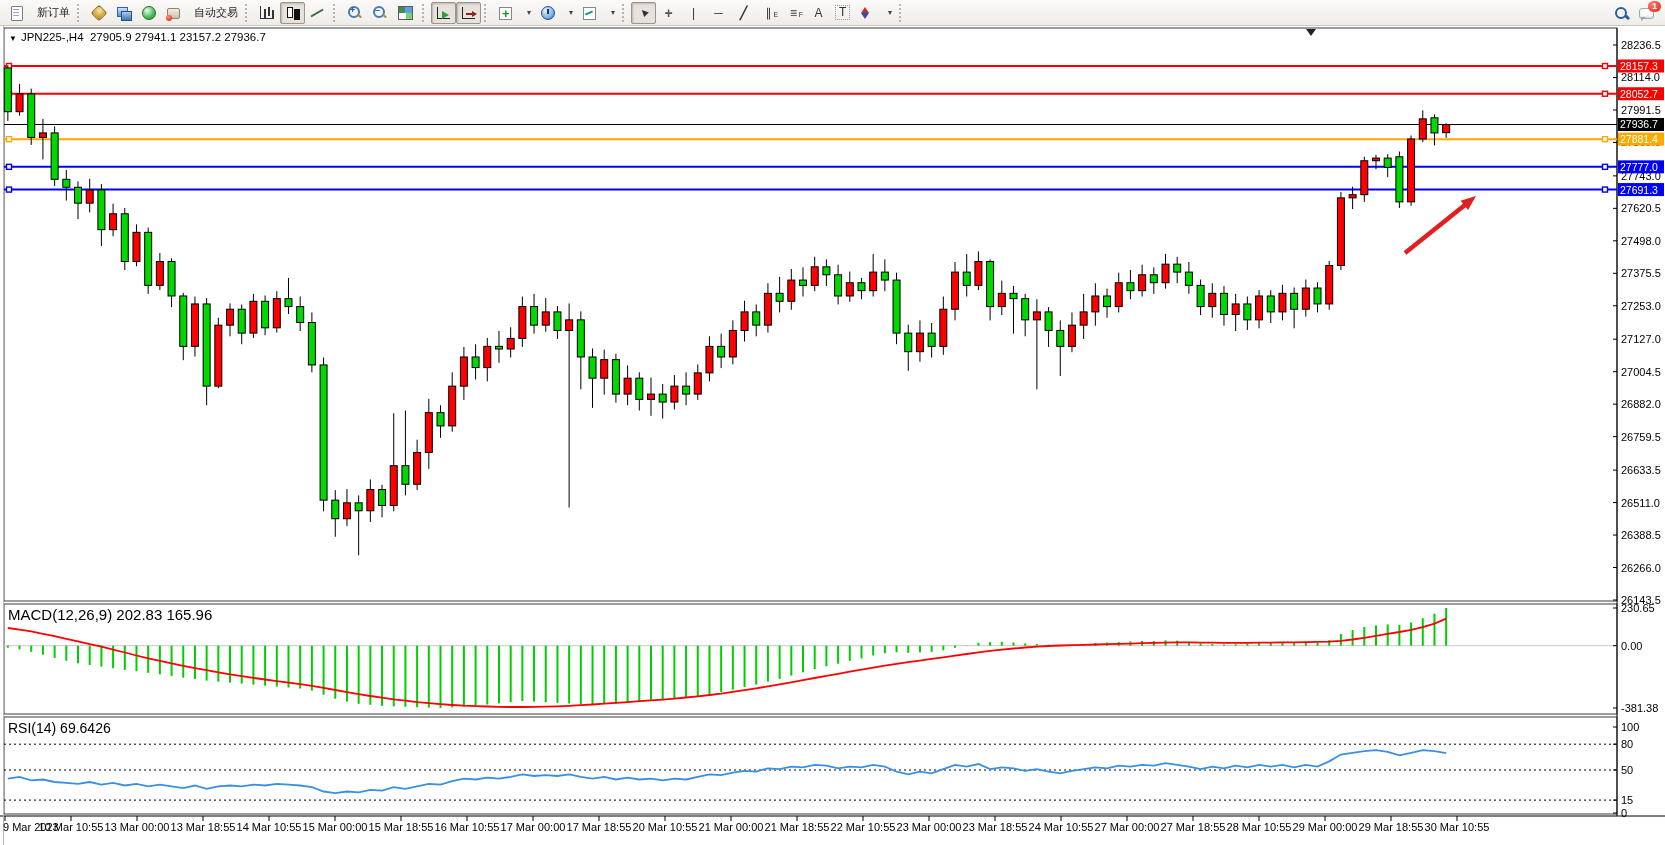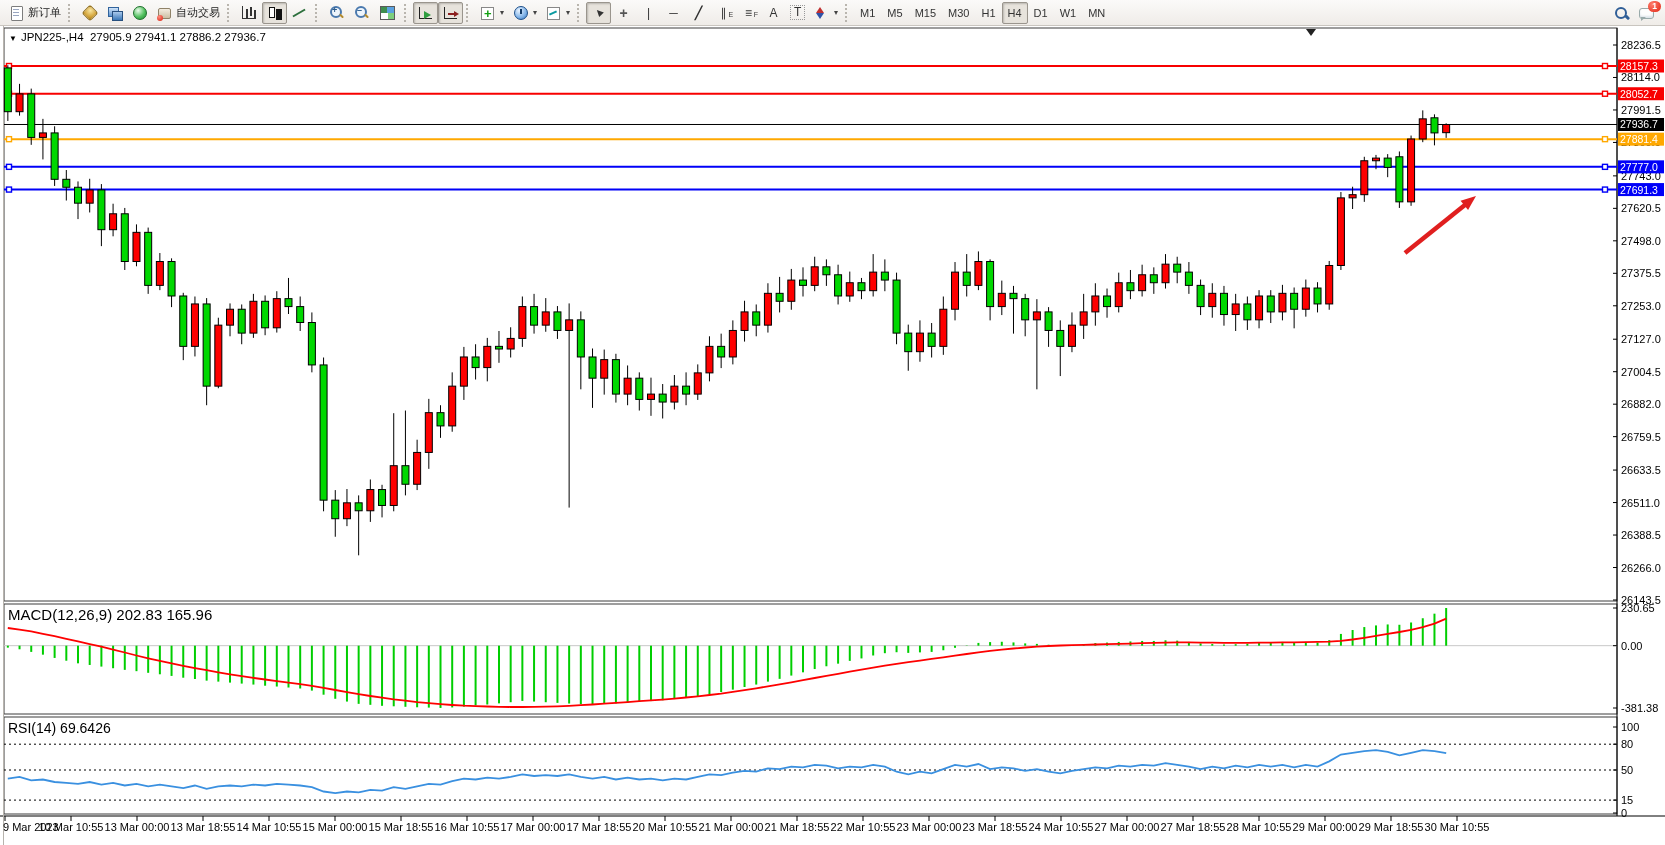--- a/index.html
+++ b/index.html
@@ -3,21 +3,21 @@
 <meta charset="utf-8">
 <style>
   html,body{margin:0;padding:0;background:#ffffff;}
   body{width:1665px;height:845px;position:relative;overflow:hidden;
        font-family:"Liberation Sans",sans-serif;}
   
   #toolbar{position:absolute;top:0;left:0;width:1665px;height:26px;
     background:linear-gradient(#fbfaf9,#efece8);border-bottom:1px solid #c9c5bf;
     display:flex;align-items:center;padding:0 4px;box-sizing:border-box;z-index:5;}
   .grip{width:4px;height:18px;margin:0 3px;border-left:2px dotted #b9b5ae;}
-  .tbtn{display:flex;align-items:center;gap:3px;height:20px;padding:0 3px;
+  .tbtn{display:flex;align-items:center;gap:12px;height:20px;padding:0 3px;
     border:1px solid transparent;border-radius:2px;font-size:11px;color:#1c1c1c;cursor:default;}
   .tbtn.pressed{background:#e7e3dc;border-color:#9a958d;box-shadow:inset 1px 1px 2px rgba(0,0,0,.2);}
   .tbtn .caret{font-size:8px;color:#444;margin-left:1px;}
   .tf{font-size:11px;color:#333;padding:0 5px;}
   .right{margin-left:auto;display:flex;align-items:center;gap:8px;padding-right:6px;}
   
   .ic{width:17px;height:16px;position:relative;display:inline-block;flex:none;}
   .ic-doc::before{content:"";position:absolute;left:3px;top:1px;width:10px;height:13px;
     background:#fff;border:1px solid #7d7d7d;border-radius:1px;}
   .ic-doc::after{content:"";position:absolute;left:5px;top:4px;width:6px;height:1px;background:#9aa6c0;
@@ -189,41 +189,30 @@
       <span class="glyph">A</span>
     </div>
   <div class="tbtn">
       <span class="glyph" style="border:1px dotted #999;line-height:13px;width:13px;">T</span>
     </div>
   <div class="tbtn">
       <span class="ic ic-shapes"></span>
       <span class="caret">▾</span>
     </div>
   <div class="grip"></div>
-  <div id="tfGroup" style="display:flex;align-items:center;">
-      <div class="tbtn tf">M1</div>
-      <div class="tbtn tf">M5</div>
-      <div class="tbtn tf">M15</div>
-      <div class="tbtn tf">M30</div>
-      <div class="tbtn tf">H1</div>
-      <div class="tbtn tf pressed">H4</div>
-      <div class="tbtn tf">D1</div>
-      <div class="tbtn tf">W1</div>
-      <div class="tbtn tf">MN</div>
-    </div>
   <div class="right">
     <span class="ic ic-search"></span>
     <span class="ic ic-chat" style="position:relative;">
       <span class="badge">1</span>
     </span>
   </div>
 </div>
 
 <div id="chartTitle">
-  <span class="tri">▼</span><span>JPN225-,H4</span>&nbsp;&nbsp;<span>27905.9 27941.1 27886.2 27936.7</span>
+  <span class="tri">▼</span><span>JPN225-,H4</span>&nbsp;&nbsp;<span>27905.9 27941.1 23157.2 27936.7</span>
 </div>
 <div id="macdLabel">MACD(12,26,9) 202.83 165.96</div>
 <div id="rsiLabel">RSI(14) 69.6426</div>
 
 <svg id="chartSvg" width="1665" height="819">
     <rect x="4" y="2" width="1613" height="573" fill="#ffffff" stroke="#3c3c3c" stroke-width="1"></rect>
     <rect x="4" y="578" width="1613" height="110" fill="#ffffff" stroke="#3c3c3c" stroke-width="1"></rect>
     <rect x="4" y="691" width="1613" height="97" fill="#ffffff" stroke="#3c3c3c" stroke-width="1"></rect>
     <line x1="1617" y1="2" x2="1617" y2="790" stroke="#000"></line>
     <line x1="0" y1="790" x2="1665" y2="790" stroke="#000"></line>

